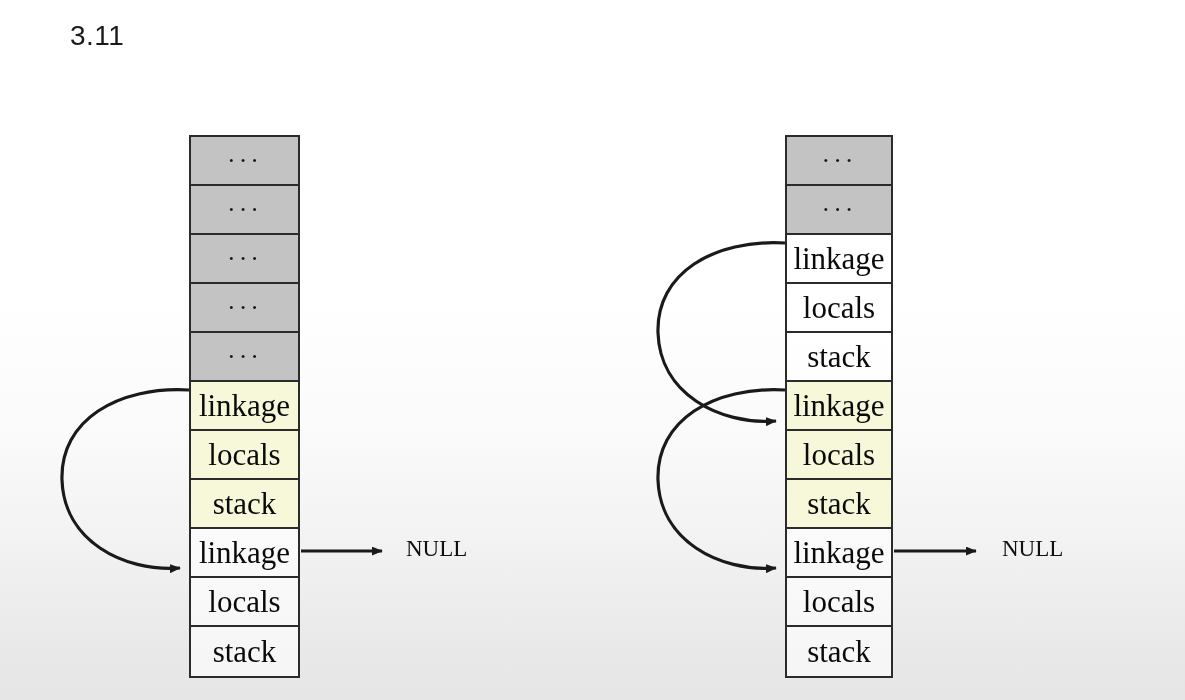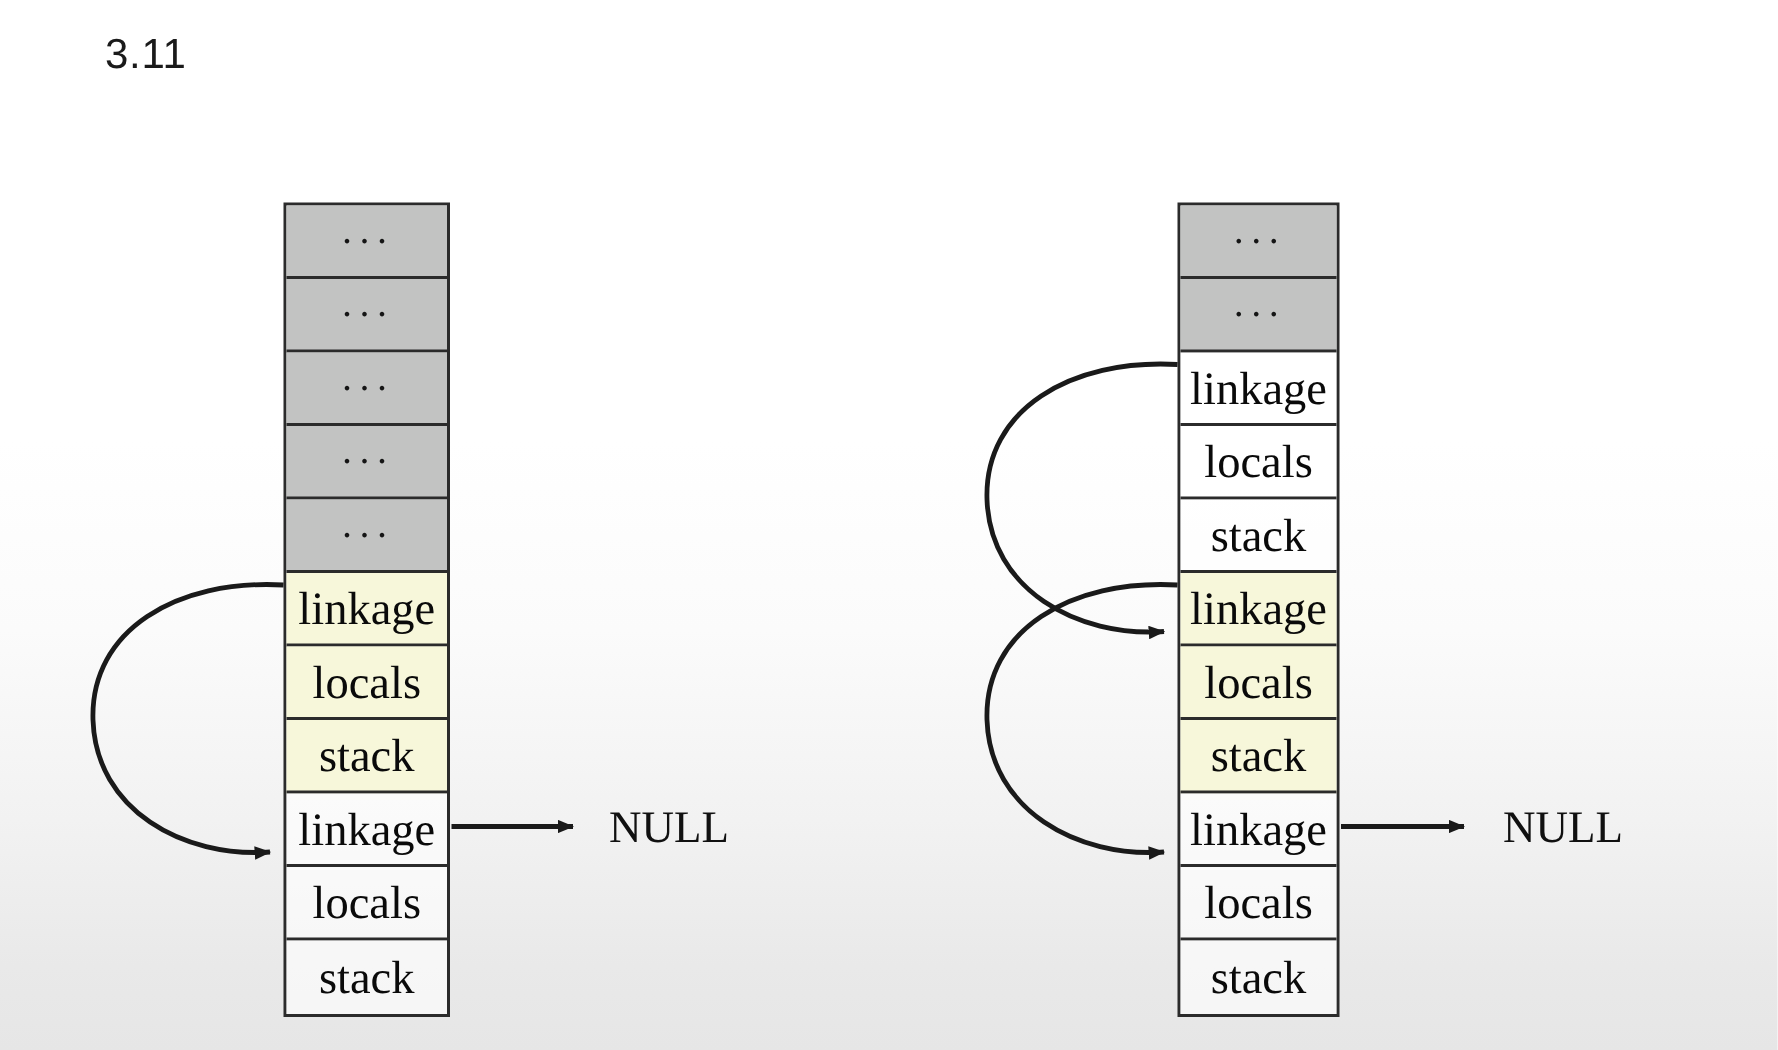--- a/index.html
+++ b/index.html
@@ -84,21 +84,21 @@
     left: 0; top: 0;
     width: 1185px;
     height: 700px;
     pointer-events: none;
   }
 
   
   .null-label {
     position: absolute;
     font-family: "Liberation Serif", serif;
-    font-size: 30px;
+    font-size: 23px;
     color: #101010;
     line-height: 1;
     white-space: nowrap;
   }
   #null-left  { left: 406px; top: 537px; }
   #null-right { left: 1002px; top: 537px; }
 </style>
 </head>
 <body>
 

